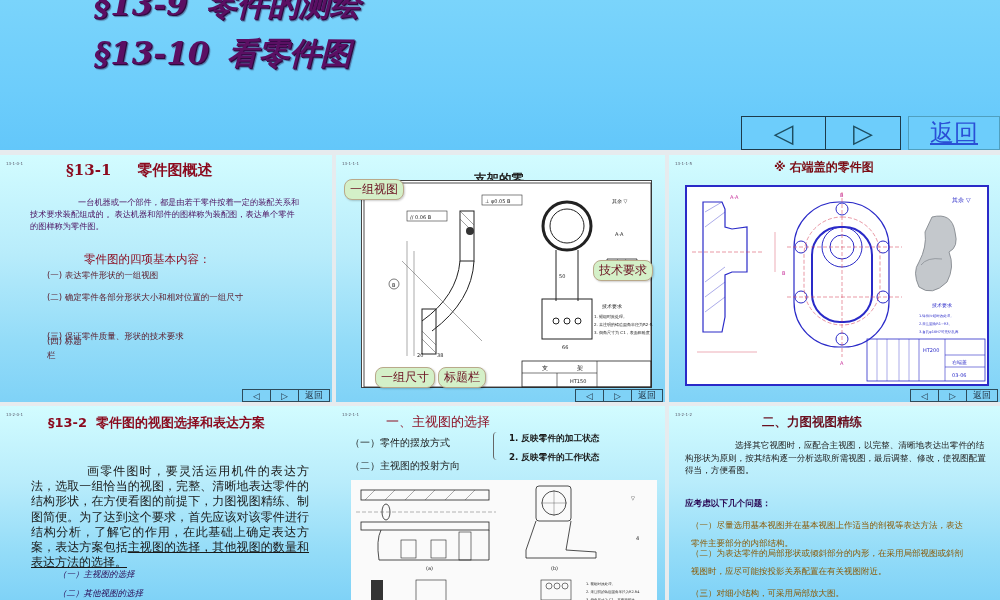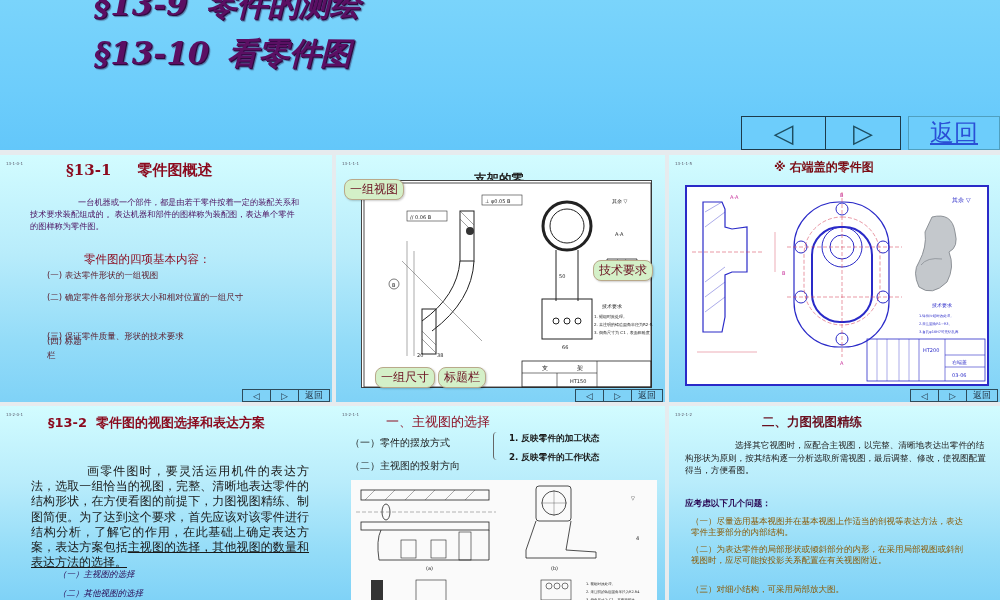--- a/index.html
+++ b/index.html
@@ -102,21 +102,21 @@
   .s5 .title { position: absolute; left: 50px; top: 7px; font-size: 13px; color: #8b0a1e; white-space: nowrap; }
   .s5 .q { position: absolute; left: 14px; font-size: 10px; color: #1a1a1a; white-space: nowrap; }
   .s5 .brace { position: absolute; left: 157px; top: 26px; width: 6px; height: 28px; border-left: 1px solid #666; border-radius: 4px 0 0 4px; }
   .s5 .a { position: absolute; left: 173px; font-size: 8.7px; color: #1a1a1a; font-weight: bold; white-space: nowrap; }
   .s5 .drawing { left: 15px; top: 74px; width: 306px; height: 125px; border: none; background: #fafafa; }
 
   
   .s6 .title { position: absolute; left: 93px; top: 8px; font-size: 12.5px; font-weight: bold; color: #6a1020; white-space: nowrap; }
   .s6 .para { position: absolute; left: 16px; top: 33px; width: 304px; font-size: 8.6px; line-height: 12.7px; color: #222; text-indent: 50px; }
   .s6 .ask { position: absolute; left: 16px; top: 92px; font-size: 8.6px; font-weight: bold; color: #2a0a55; }
-  .s6 .pt { position: absolute; left: 22px; width: 280px; font-size: 8.5px; line-height: 11px; color: #8a5a06; }
+  .s6 .pt { position: absolute; left: 22px; width: 280px; font-size: 8.5px; line-height: 18px; color: #8a5a06; }
 </style>
 </head>
 <body>
 
 <div class="header">
   <div class="hdr-title t1">
     <span>§13-9</span><span class="sp"></span><span>零件的测绘</span>
   </div>
   <div class="hdr-title t2">
     <span>§13-10</span><span class="sp"></span><span>看零件图</span>

